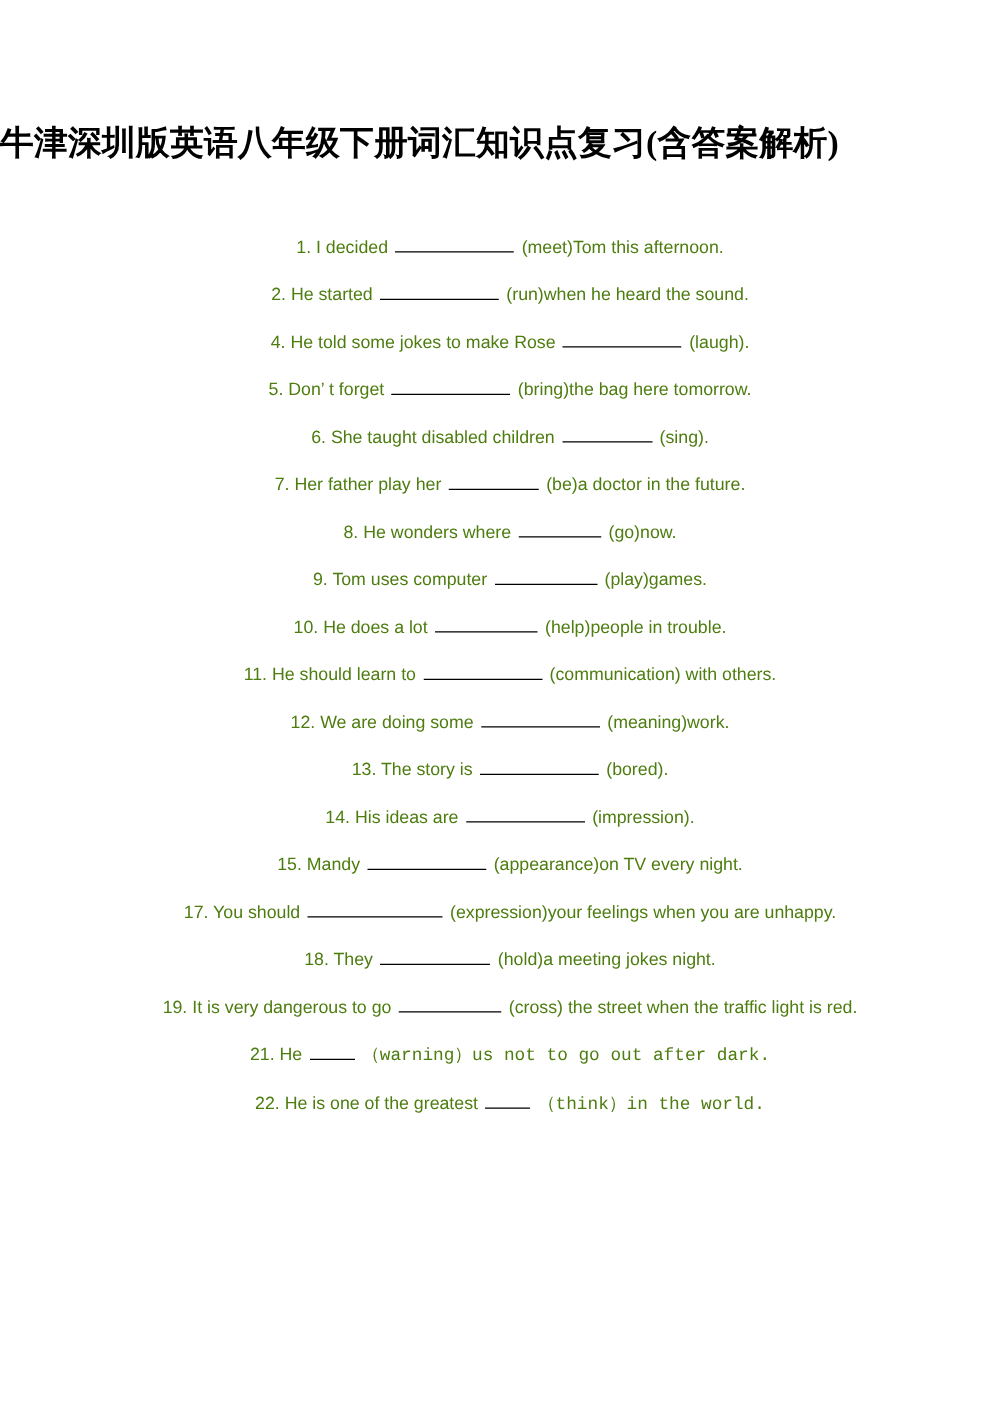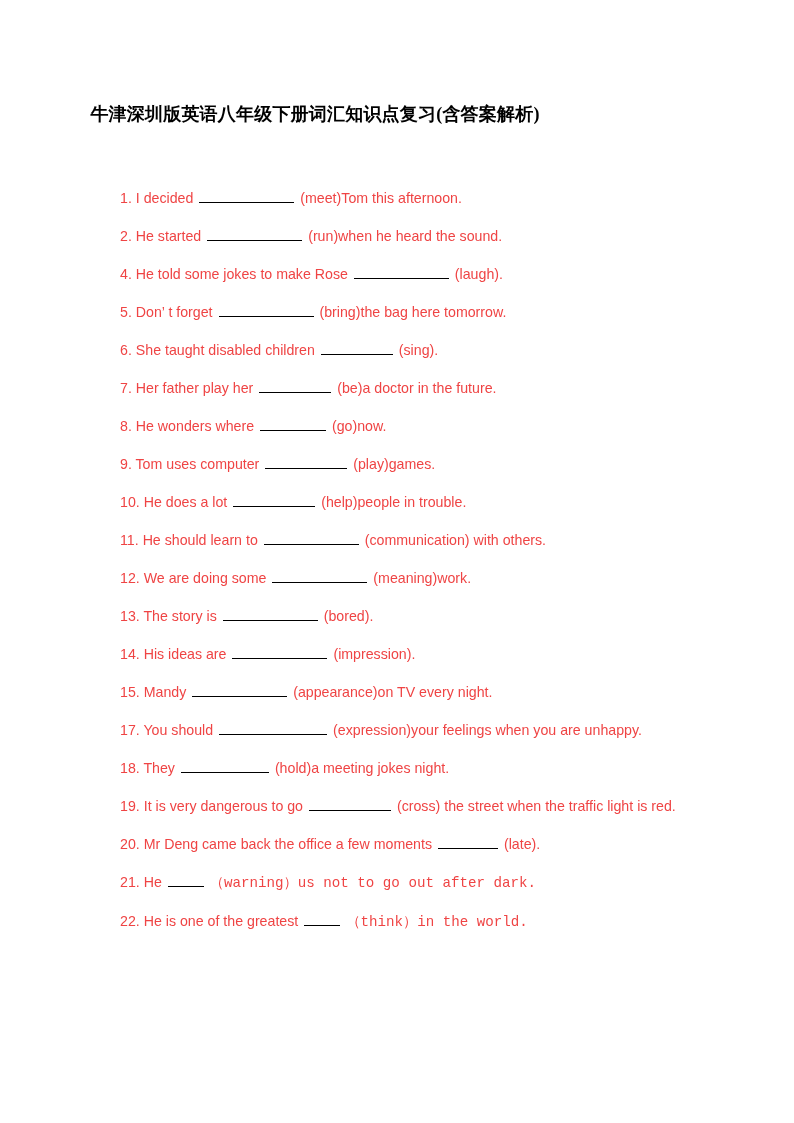--- a/index.html
+++ b/index.html
@@ -23,37 +23,38 @@
     background: #ffffff;
   }
   .doc-title {
     position: absolute;
     top: 100px;
     left: 0;
     width: 630px;
     text-align: center;
     font-family: "Liberation Serif", "DejaVu Serif", serif;
     font-weight: bold;
-    font-size: 18px;
+    font-size: 27px;
     letter-spacing: 0.2px;
     line-height: 28px;
     white-space: nowrap;
   }
   .qlist {
     position: absolute;
     top: 188px;
     left: 120px;
     width: 576px;
   }
   .q {
     font-size: 14.2px;
     line-height: 20px;
     margin-bottom: 18px;
-    color: #ef4444;
+    color: #4d7c0f;
     white-space: normal;
+    text-align: center;
   }
   .q:last-child { margin-bottom: 16px; }
   .blank {
     display: inline-block;
     border-bottom: 1.3px solid #000;
     height: 12px;
     vertical-align: baseline;
     margin: 0 2px 0 2px;
   }
   .fw-paren {
@@ -79,18 +80,17 @@
       <div class="q"><span>9.</span> <span>Tom uses computer</span> <span class="blank" style="width: 82px;"></span> <span>(play)games.</span></div>
       <div class="q"><span>10.</span> <span>He does a lot</span> <span class="blank" style="width: 82px;"></span> <span>(help)people in trouble.</span></div>
       <div class="q"><span>11.</span> <span>He should learn to</span> <span class="blank" style="width: 95px;"></span> <span>(communication) with others.</span></div>
       <div class="q"><span>12.</span> <span>We are doing some</span> <span class="blank" style="width: 95px;"></span> <span>(meaning)work.</span></div>
       <div class="q"><span>13.</span> <span>The story is</span> <span class="blank" style="width: 95px;"></span> <span>(bored).</span></div>
       <div class="q"><span>14.</span> <span>His ideas are</span> <span class="blank" style="width: 95px;"></span> <span>(impression).</span></div>
       <div class="q"><span>15.</span> <span>Mandy</span> <span class="blank" style="width: 95px;"></span> <span>(appearance)on TV every night.</span></div>
       <div class="q"><span>17.</span> <span>You should</span> <span class="blank" style="width: 108px;"></span> <span>(expression)your feelings when you are unhappy.</span></div>
       <div class="q"><span>18.</span> <span>They</span> <span class="blank" style="width: 88px;"></span> <span>(hold)a meeting jokes night.</span></div>
       <div class="q"><span>19.</span> <span>It is very dangerous to go</span> <span class="blank" style="width: 82px;"></span> <span>(cross) the street when the traffic light is red.</span></div>
-      <div class="q"><span>20.</span> <span>Mr Deng came back the office a few moments</span> <span class="blank" style="width: 60px;"></span> <span>(late).</span></div>
       <div class="q"><span>21.</span> <span>He</span> <span class="blank" style="width: 36px;"></span> <span class="fw-paren">（warning）us not to go out after dark.</span></div>
       <div class="q"><span>22.</span> <span>He is one of the greatest</span> <span class="blank" style="width: 36px;"></span> <span class="fw-paren">（think）in the world.</span></div>
     </div>
 
 </div>
 
 </body></html>

